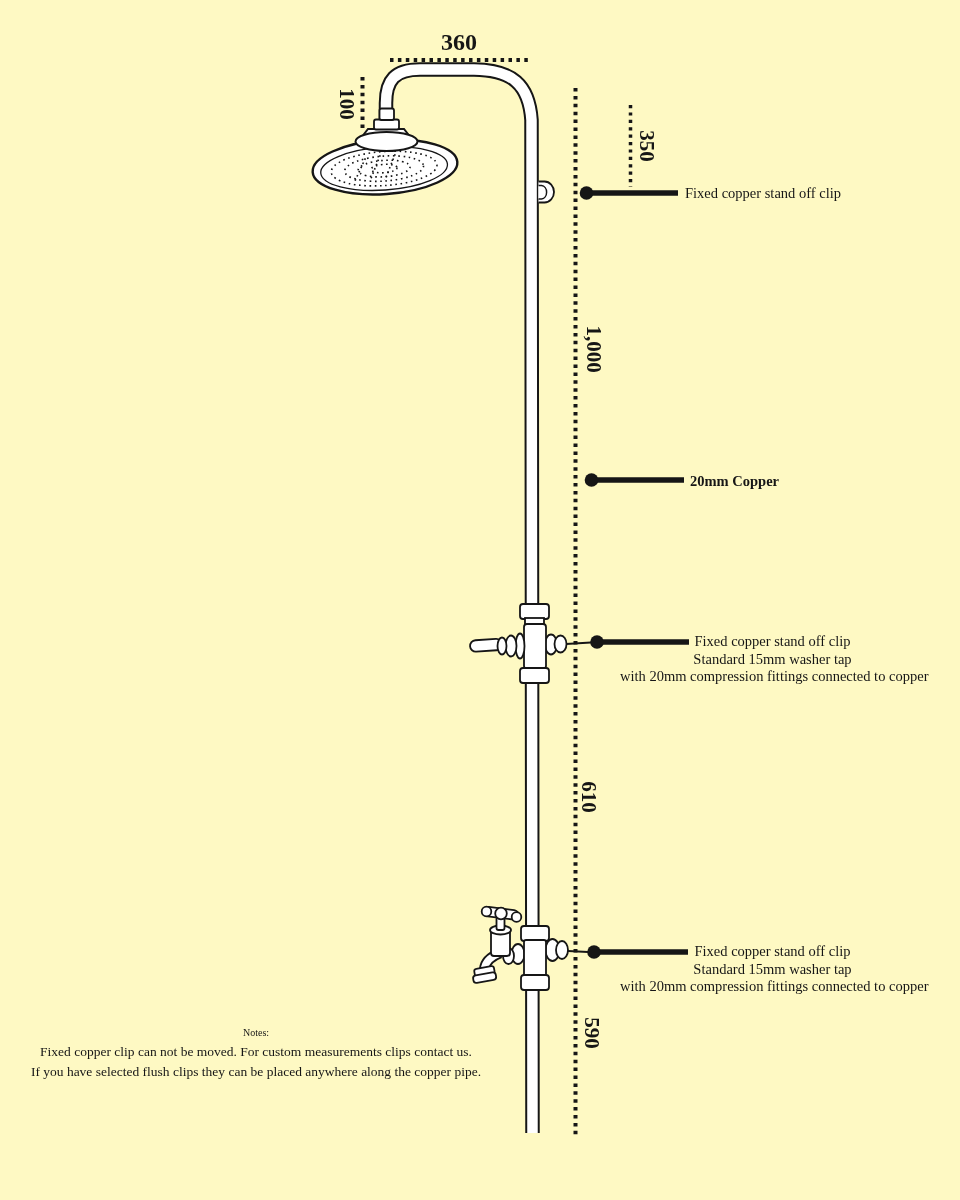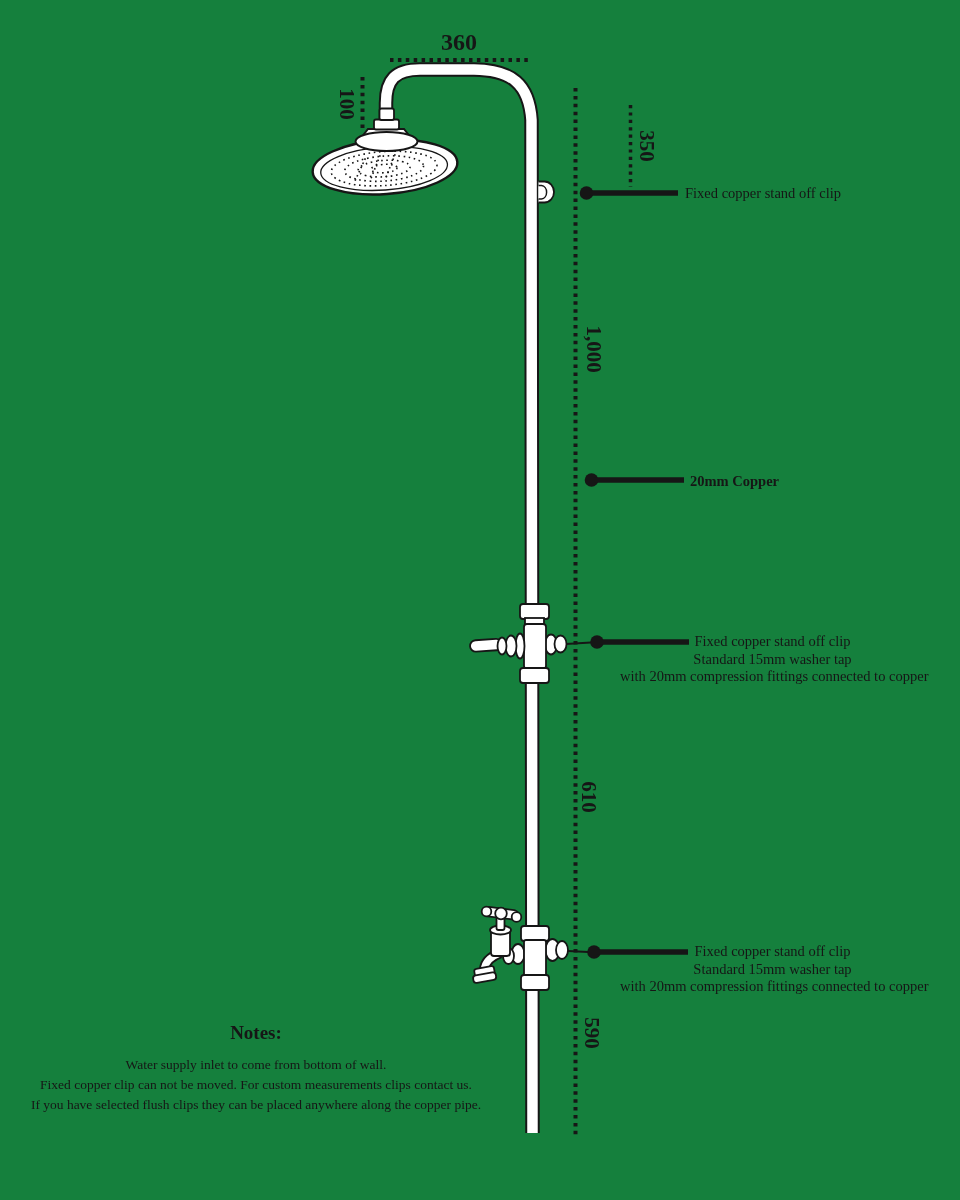--- a/index.html
+++ b/index.html
@@ -1,29 +1,29 @@
 <!DOCTYPE html>
 <html><head>
 <meta charset="utf-8">
 <style>
   html,body{margin:0;padding:0;background:#ffffff;}
   .canvas{
-    position:relative;width:960px;height:1200px;background:#15803d;
+    position:relative;width:960px;height:1200px;background:#fef9c3;
     font-family:"Liberation Serif","DejaVu Serif",serif;color:#161616;overflow:hidden;
   }
   .canvas svg{position:absolute;left:0;top:0;}
   .label{position:absolute;white-space:nowrap;color:#161616;}
   .dim{font-weight:bold;font-size:21px;text-align:center;line-height:24px;}
   .dim-h{font-size:24px;}
   .dim-v{transform:rotate(90deg);transform-origin:center center;}
   .callout{font-size:14.5px;line-height:18px;}
   .callout-block{font-size:14.5px;line-height:17.6px;text-align:center;}
   .callout-block div{white-space:nowrap;}
   .notes{font-size:13.5px;line-height:20px;text-align:center;}
-  .notes .notes-title{font-size:19px;font-weight:bold;line-height:18px;margin-bottom:13px;}
+  .notes .notes-title{font-size:10px;font-weight:normal;line-height:18px;margin-bottom:0;}
   .notes div{white-space:nowrap;}
 </style>
 </head>
 <body>
 
 <div class="canvas">
 
   <svg width="960" height="1200" viewBox="0 0 960 1200">
 
     <g>
@@ -140,18 +140,17 @@
   </div>
 
   <div class="label callout-block" style="left:620px;top:943px;width:305px;">
     <div>Fixed copper stand off clip</div>
     <div>Standard 15mm washer tap</div>
     <div>with 20mm compression fittings connected to copper</div>
   </div>
 
   <div class="label notes" style="left:26px;top:1024px;width:460px;">
     <div class="notes-title">Notes:</div>
-    <div>Water  supply inlet to come from bottom of wall.</div>
     <div>Fixed copper clip can not be moved. For custom measurements clips contact us.</div>
     <div>If you have selected flush clips they can be placed anywhere along the copper pipe.</div>
   </div>
 
 </div>
 
 </body></html>

